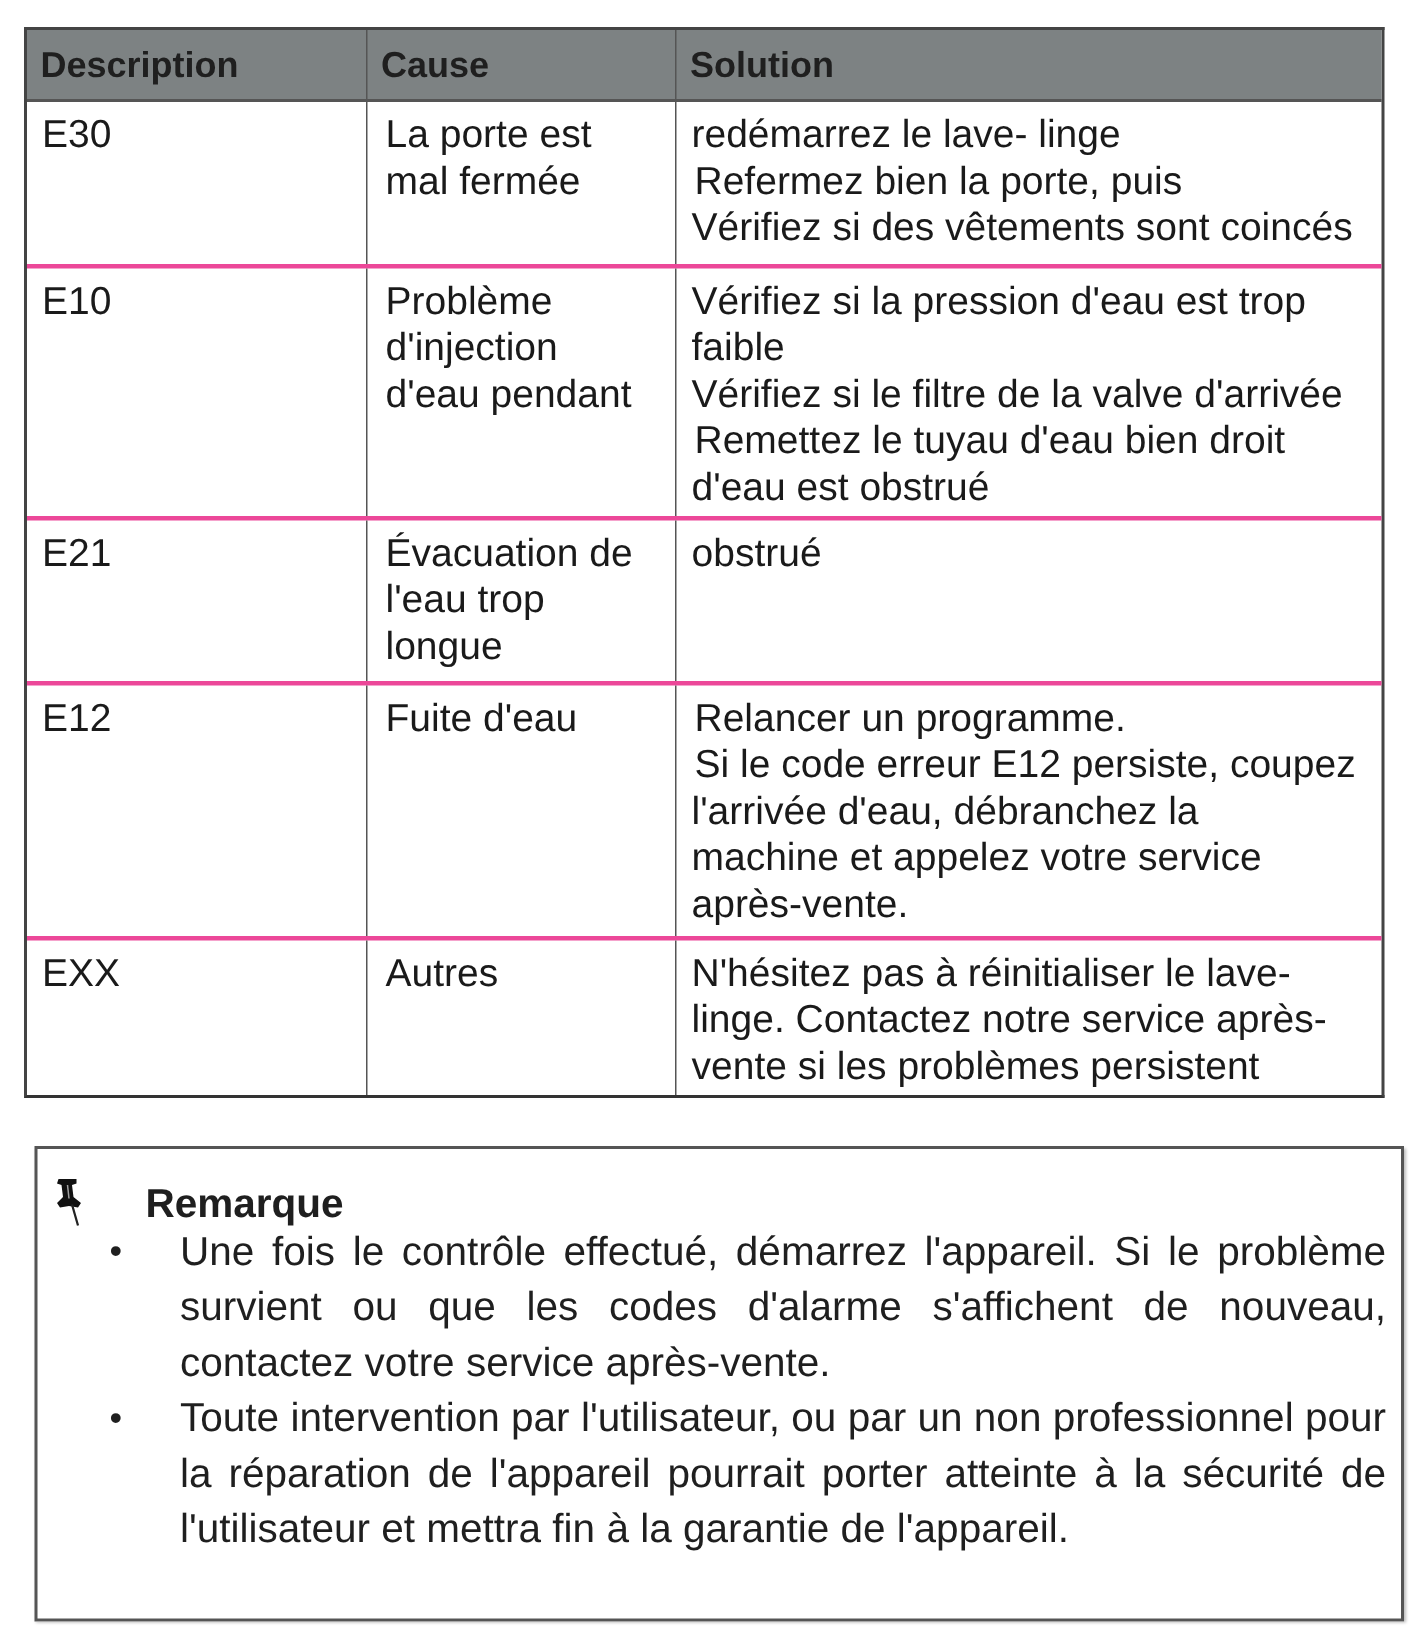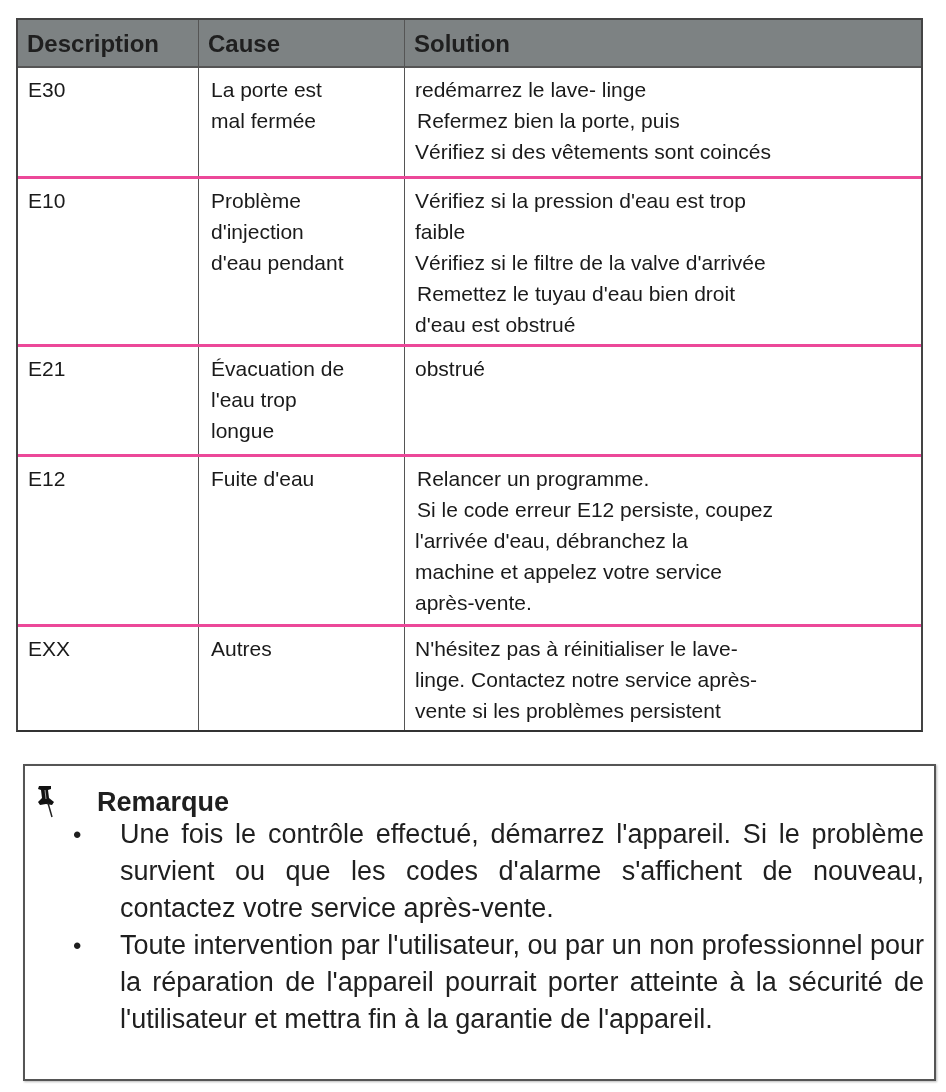--- a/index.html
+++ b/index.html
@@ -36,25 +36,25 @@
       border-bottom: 2px solid #555;
     }
     .row.body {
       border-top: 3px solid #ec4899;
     }
     .row.body.first {
       border-top: none;
     }
     .cell {
       box-sizing: border-box;
-      font-size: 21px;
+      font-size: 26px;
       line-height: 31px;
       padding: 6px 0 0 10px;
     }
-    .cell.c1 { width: 181px; border-right: 1px solid #555; }
+    .cell.c1 { width: 227px; border-right: 1px solid #555; }
     .cell.c2 { width: 206px; border-right: 1px solid #555; }
     .cell.c3 { flex: 1; }
     .header .cell {
       font-weight: bold;
       font-size: 24px;
       line-height: 36px;
       padding: 6px 0 0 9px;
       color: #1f1f1f;
     }
     .line { display: block; white-space: nowrap; }

